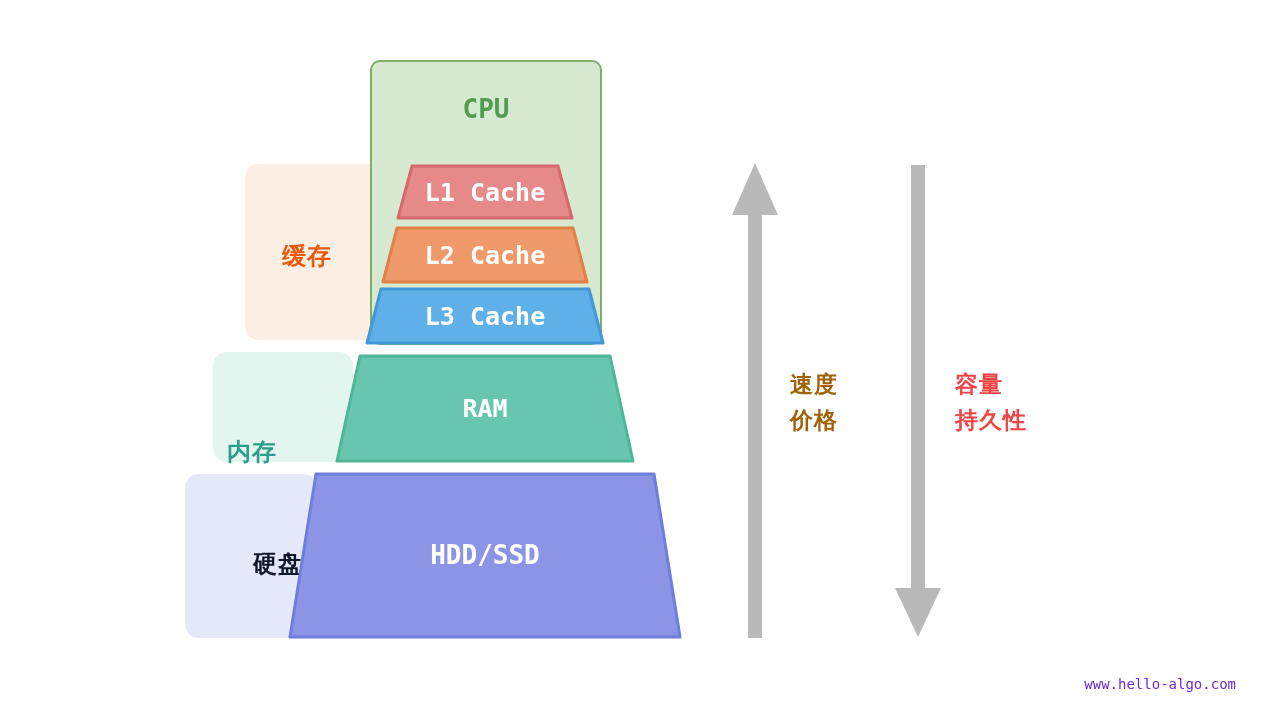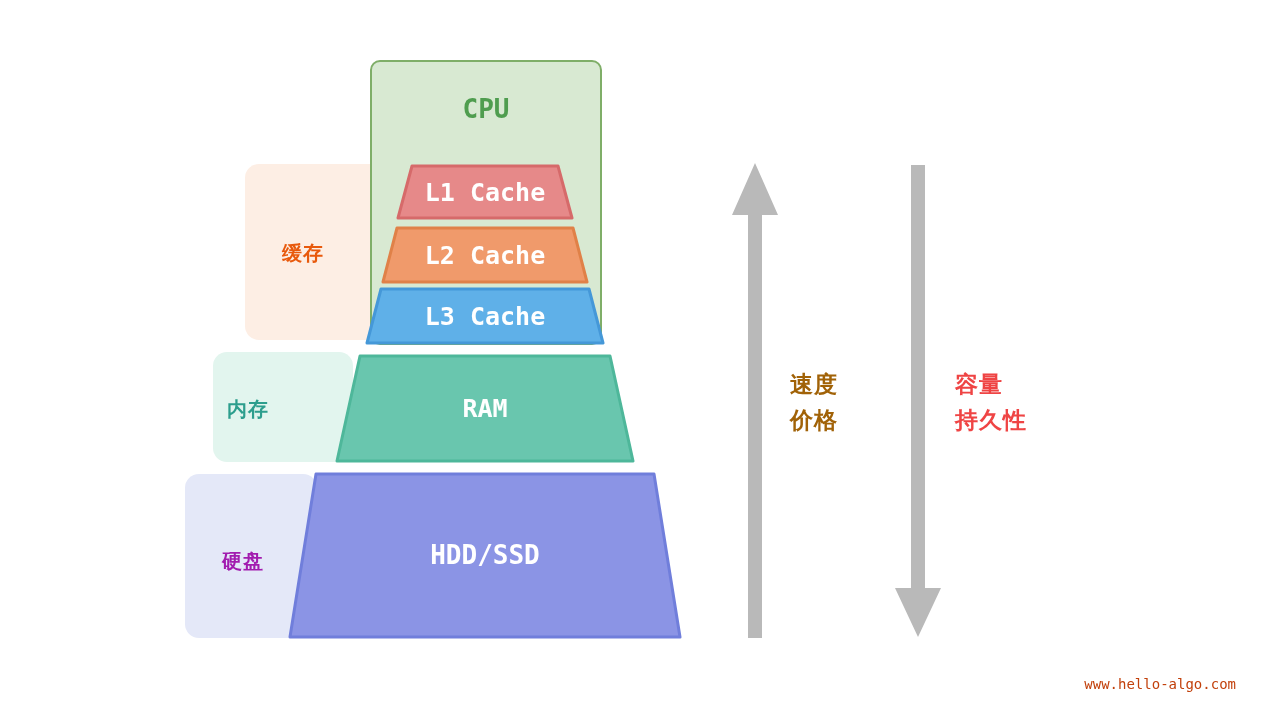--- a/index.html
+++ b/index.html
@@ -14,21 +14,21 @@
 
   
   .group-box { position: absolute; border-radius: 14px; }
   .cache-box  { left: 245px; top: 164px; width: 150px; height: 176px; }
   .memory-box { left: 213px; top: 352px; width: 140px; height: 110px; }
   .disk-box   { left: 185px; top: 474px; width: 132px; height: 164px; }
 
   
   .group-label {
     position: absolute;
-    font-size: 20px; font-weight: 700;
+    font-size: 24px; font-weight: 700;
     letter-spacing: 1px;
     font-family: Liberation Serif, serif;
   }
   .cache-label  { left: 282px; top: 240px; }
   .memory-label { left: 227px; top: 396px; }
   .disk-label   { left: 222px; top: 548px; }
 
   
   .cpu-box {
     position: absolute;
@@ -66,38 +66,38 @@
     letter-spacing: 1px;
   }
   .axis-up   { left: 790px; top: 366px; }
   .axis-down { left: 955px; top: 366px; }
 
   .watermark {
     position: absolute;
     right: 44px; top: 676px;
     font-family: "DejaVu Sans Mono", monospace;
     font-size: 14px;
-    color: #c2410c;
+    color: #6d28d9;
   }
 </style>
 </head>
 <body>
 
 <div class="canvas abs" style="left:0;top:0;width:1280px;height:720px;">
 
   <div class="group-box cache-box" style="background: rgb(253, 238, 228);"></div>
   <div class="group-box memory-box" style="background: rgb(226, 245, 238);"></div>
   <div class="group-box disk-box" style="background: rgb(228, 232, 248);"></div>
 
   <div class="cpu-box" style="background: rgb(216, 233, 210); border-color: rgb(127, 174, 104);"></div>
   <div class="cpu-title" style="color: rgb(79, 157, 79);">CPU</div>
 
   <div class="group-label cache-label" style="color: rgb(232, 89, 12);">缓存</div>
-  <div class="group-label memory-label" style="color: rgb(45, 158, 141);">内存</div>
-  <div class="group-label disk-label" style="color: #a21caf;">硬盘</div>
+  <div class="group-label memory-label" style="color: rgb(45, 158, 141); margin-top: 40px;">内存</div>
+  <div class="group-label disk-label" style="color: #0f172a; margin-left: 31px;">硬盘</div>
 
   <svg class="pyramid-svg" viewBox="0 0 1280 720">
 
     <polygon points="412,166 558,166 572,218 398,218" stroke-width="3" stroke-linejoin="round" fill="#e68989" stroke="#d66a6a"></polygon>
     <text x="485" y="192" text-anchor="middle" dominant-baseline="central" class="level-text">L1 Cache</text>
 
     <polygon points="397,228 573,228 587,282 383,282" stroke-width="3" stroke-linejoin="round" fill="#f09a6b" stroke="#e08148"></polygon>
     <text x="485" y="255" text-anchor="middle" dominant-baseline="central" class="level-text">L2 Cache</text>
 
     <polygon points="381,289 589,289 603,343 367,343" stroke-width="3" stroke-linejoin="round" fill="#5fb0e8" stroke="#4598d8"></polygon>

